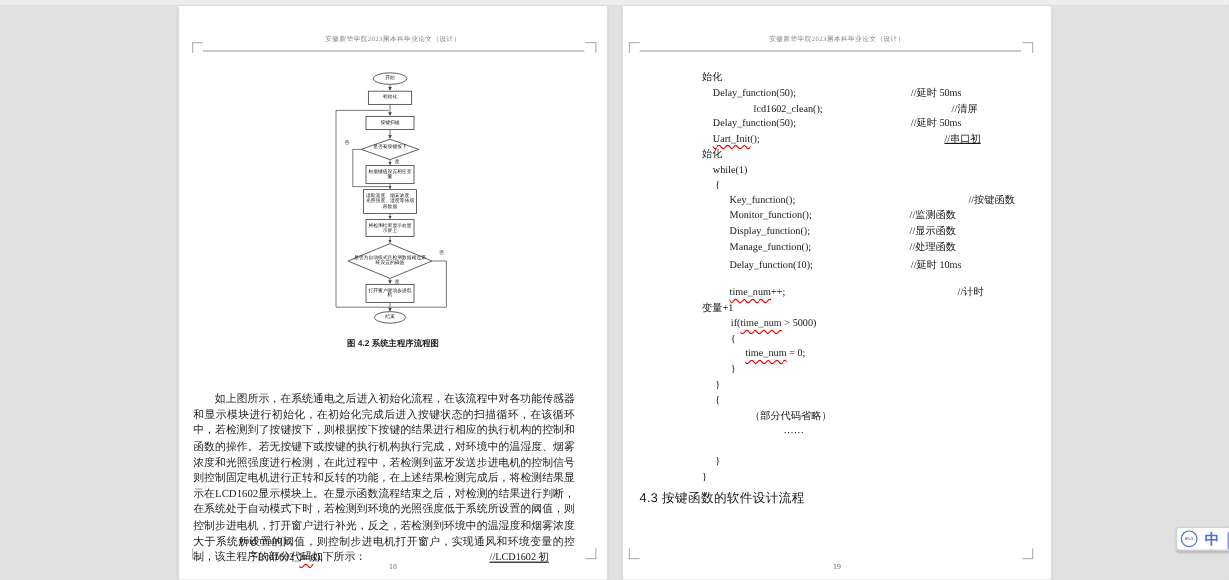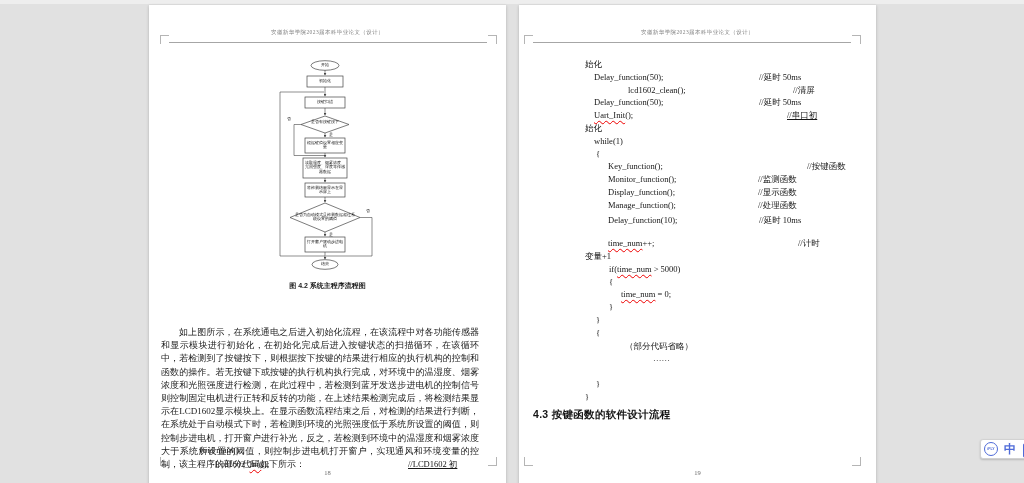--- a/index.html
+++ b/index.html
@@ -47,21 +47,21 @@
     font-family:"Liberation Sans","DejaVu Sans",sans-serif;
   }
   .para{
     position:absolute;color:#1c1c1c;font-size:9px;line-height:13.2px;
     text-align:justify;
   }
   .para-left{left:12px;top:285px;width:318px;height:145px;overflow:hidden;text-indent:18px;margin-top:36px;}
   .para-right{left:42px;top:427px;width:300px;font-size:8.5px;}
   .heading43{
     position:absolute;left:14px;top:403px;
-    font-size:10.5px;font-weight:bold;color:#141414;
+    font-size:10.5px;font-weight:normal;color:#141414;
     font-family:"Liberation Sans","DejaVu Sans",sans-serif;letter-spacing:.3px;
   }
   .code-row{
     position:absolute;font-size:8.5px;color:#161616;white-space:pre;line-height:11px;
   }
   .code-comment{position:absolute;top:0;white-space:pre;}
   .sp{text-decoration:underline wavy #e00 1px;text-underline-offset:1.5px;}
   
   .ime-bar{
     position:absolute;left:980px;top:439px;width:60px;height:18px;

